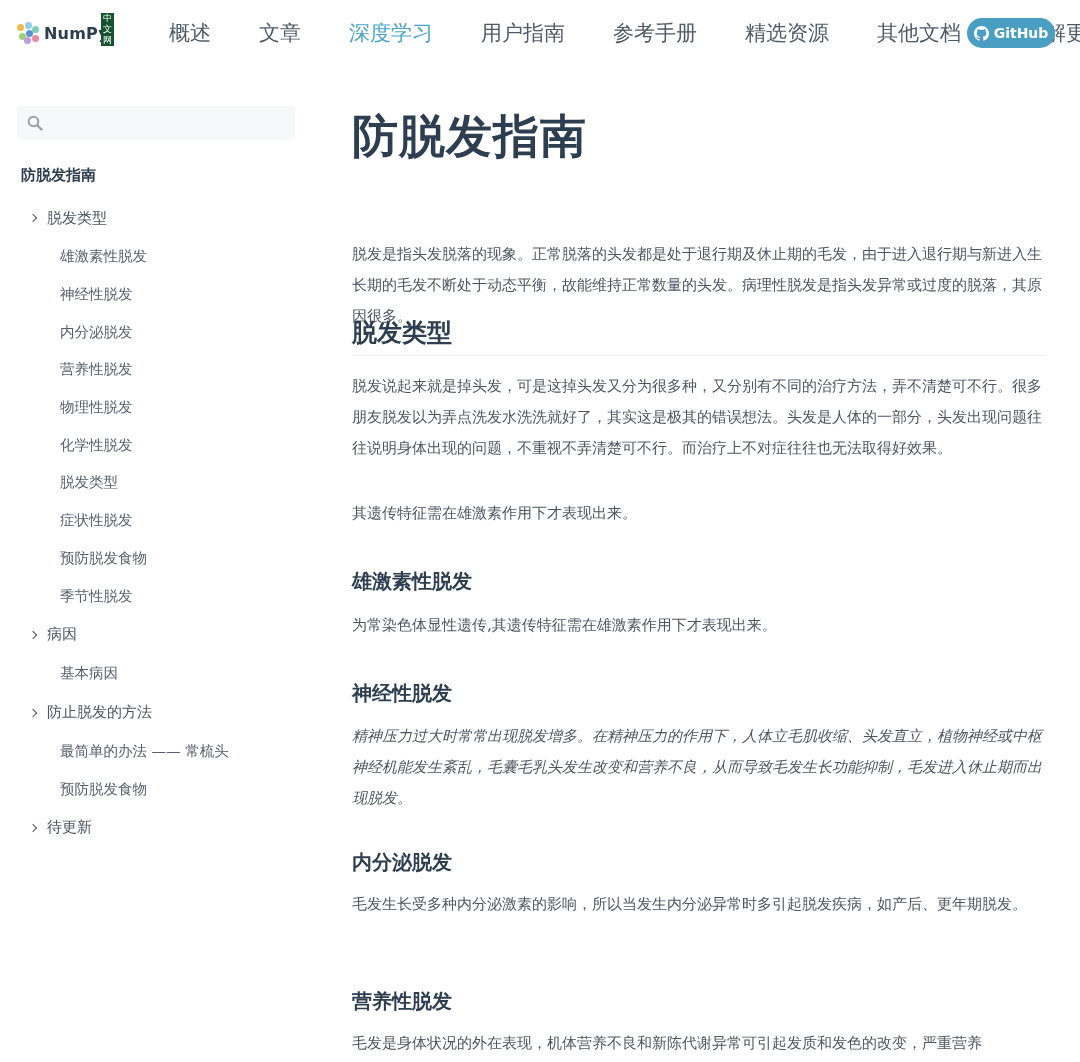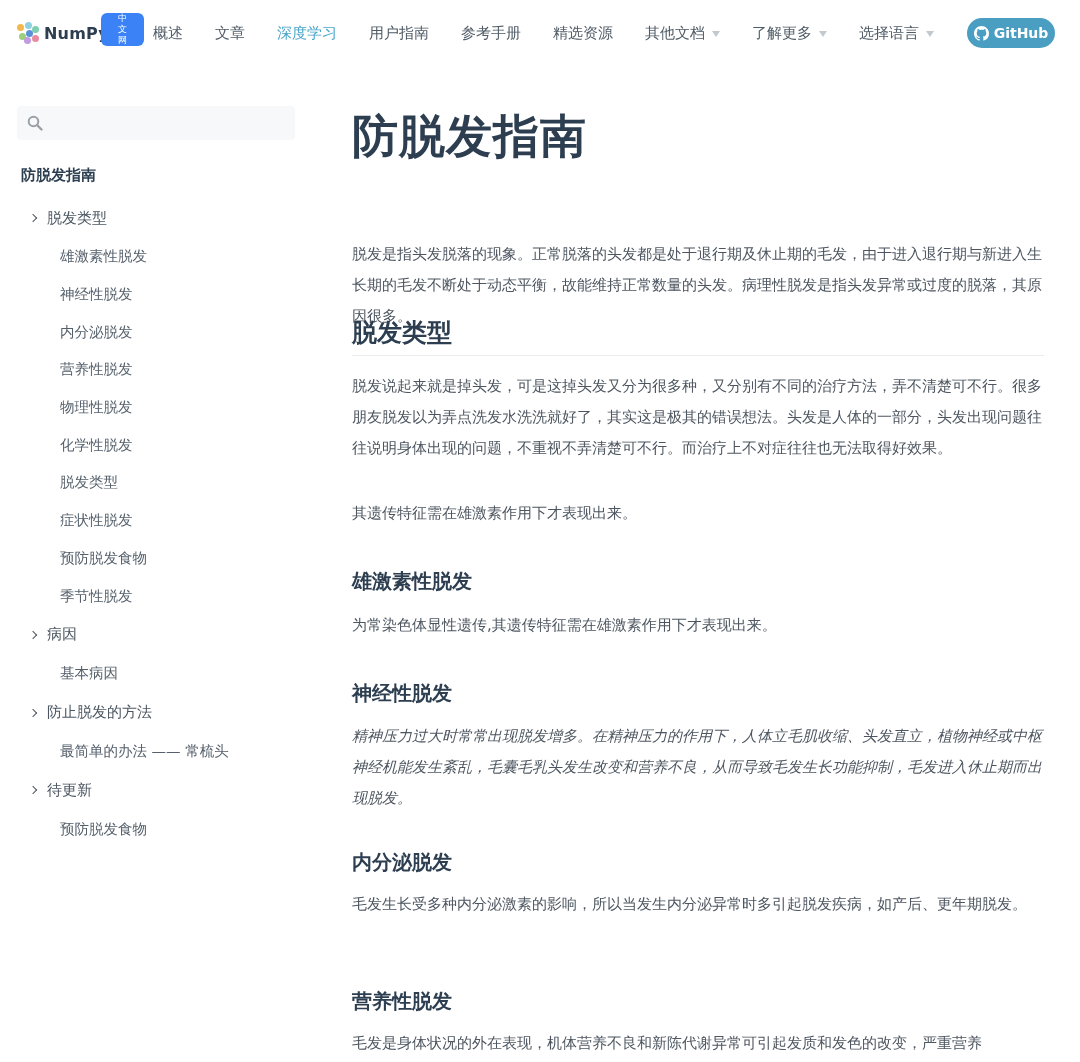--- a/index.html
+++ b/index.html
@@ -21,30 +21,30 @@
     .brand-logo { width: 22px; height: 22px; position: relative; margin-right: 5px; }
     .brand-logo span {
       position: absolute; width: 7px; height: 7px; border-radius: 50%;
     }
     .brand-name {
       font-family: "DejaVu Sans", sans-serif; font-weight: bold;
       font-size: 16px; color: #2c3e50; letter-spacing: 0.2px;
     }
     .brand-badge {
       position: absolute; left: 84px; top: -3px;
-      background: #3b82f6; color: #fff; font-size: 9px; line-height: 11px;
-      padding: 0 17px; border-radius: 6px;
+      background: #14532d; color: #fff; font-size: 9px; line-height: 11px;
+      padding: 0 2px; border-radius: 0;
     }
     .nav-links {
       position: absolute; left: 153px; top: 22px; height: 22px;
       display: flex; align-items: center;
     }
     .nav-item {
-      font-size: 15px; color: #4f5b66; margin-right: 32px; white-space: nowrap;
-      display: flex; align-items: center; cursor: pointer;
+      font-size: 21px; color: #4f5b66; margin-right: 32px; white-space: nowrap;
+      display: flex; align-items: center; cursor: pointer; margin-left: 16px;
     }
     .nav-item.active { color: #4aa5c9; }
     .nav-item .caret {
       display: inline-block; margin-left: 7px; width: 0; height: 0;
       border-left: 4px solid transparent; border-right: 4px solid transparent;
       border-top: 6px solid #c4c9ce; position: relative; top: 1px;
     }
     .github-btn {
       position: absolute; left: 967px; top: 18px; width: 88px; height: 30px;
       background: #4a9ec2; border-radius: 16px; color: #fff;
@@ -216,28 +216,28 @@
         <span>基本病因</span>
       </div>
 
     <div class="side-row group">
       <i class="chev"></i>
       <span>防止脱发的方法</span>
     </div>
     <div class="side-row sub">
         <span>最简单的办法 —— 常梳头</span>
       </div>
+    <div class="side-row sub">
+        <span>预防脱发食物</span>
+      </div>
+
     <div class="side-row group">
       <i class="chev"></i>
       <span>待更新</span>
     </div>
-
-    <div class="side-row sub">
-        <span>预防脱发食物</span>
-      </div>
   </div>
 </div>
 
 <div class="content">
   <h1 class="page-title">防脱发指南</h1>
 
   <p class="para" style="top:125px;margin-top:48px;">脱发是指头发脱落的现象。正常脱落的头发都是处于退行期及休止期的毛发，由于进入退行期与新进入生长期的毛发不断处于动态平衡，故能维持正常数量的头发。病理性脱发是指头发异常或过度的脱落，其原因很多。</p>
 
   <h2 class="section" style="top:250px;">脱发类型</h2>
   <div class="section-rule" style="top:289px;"></div>

